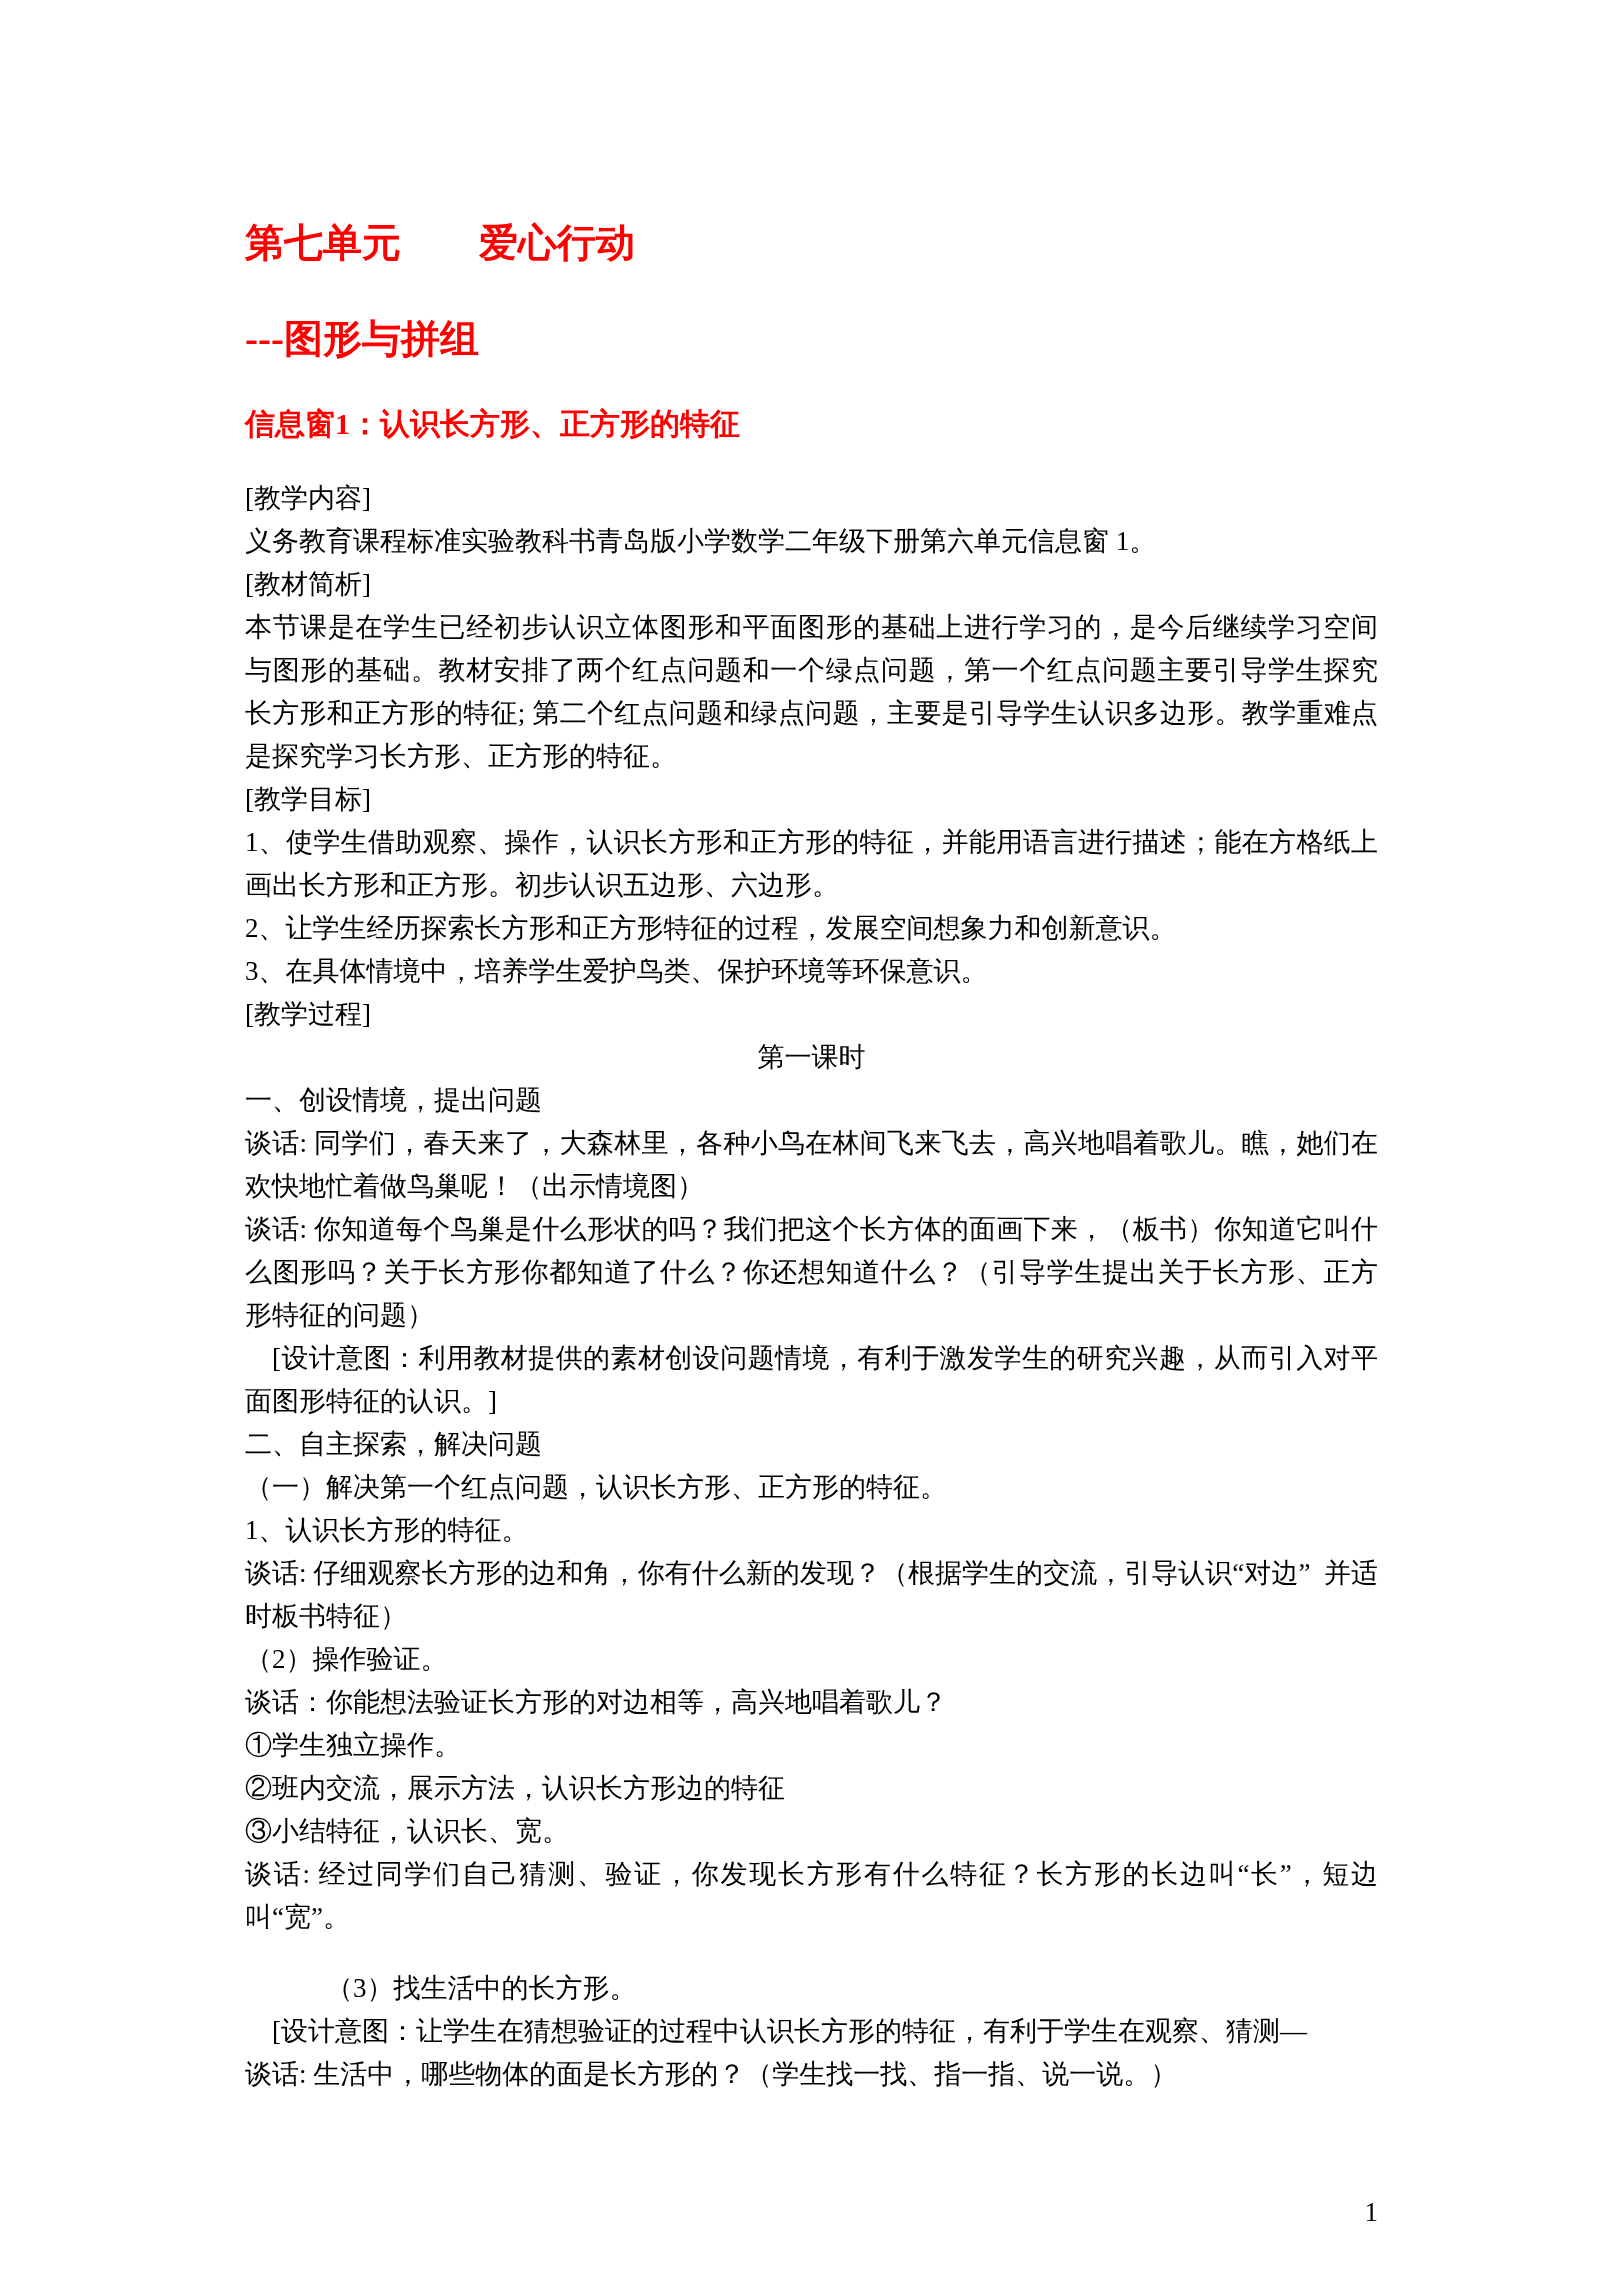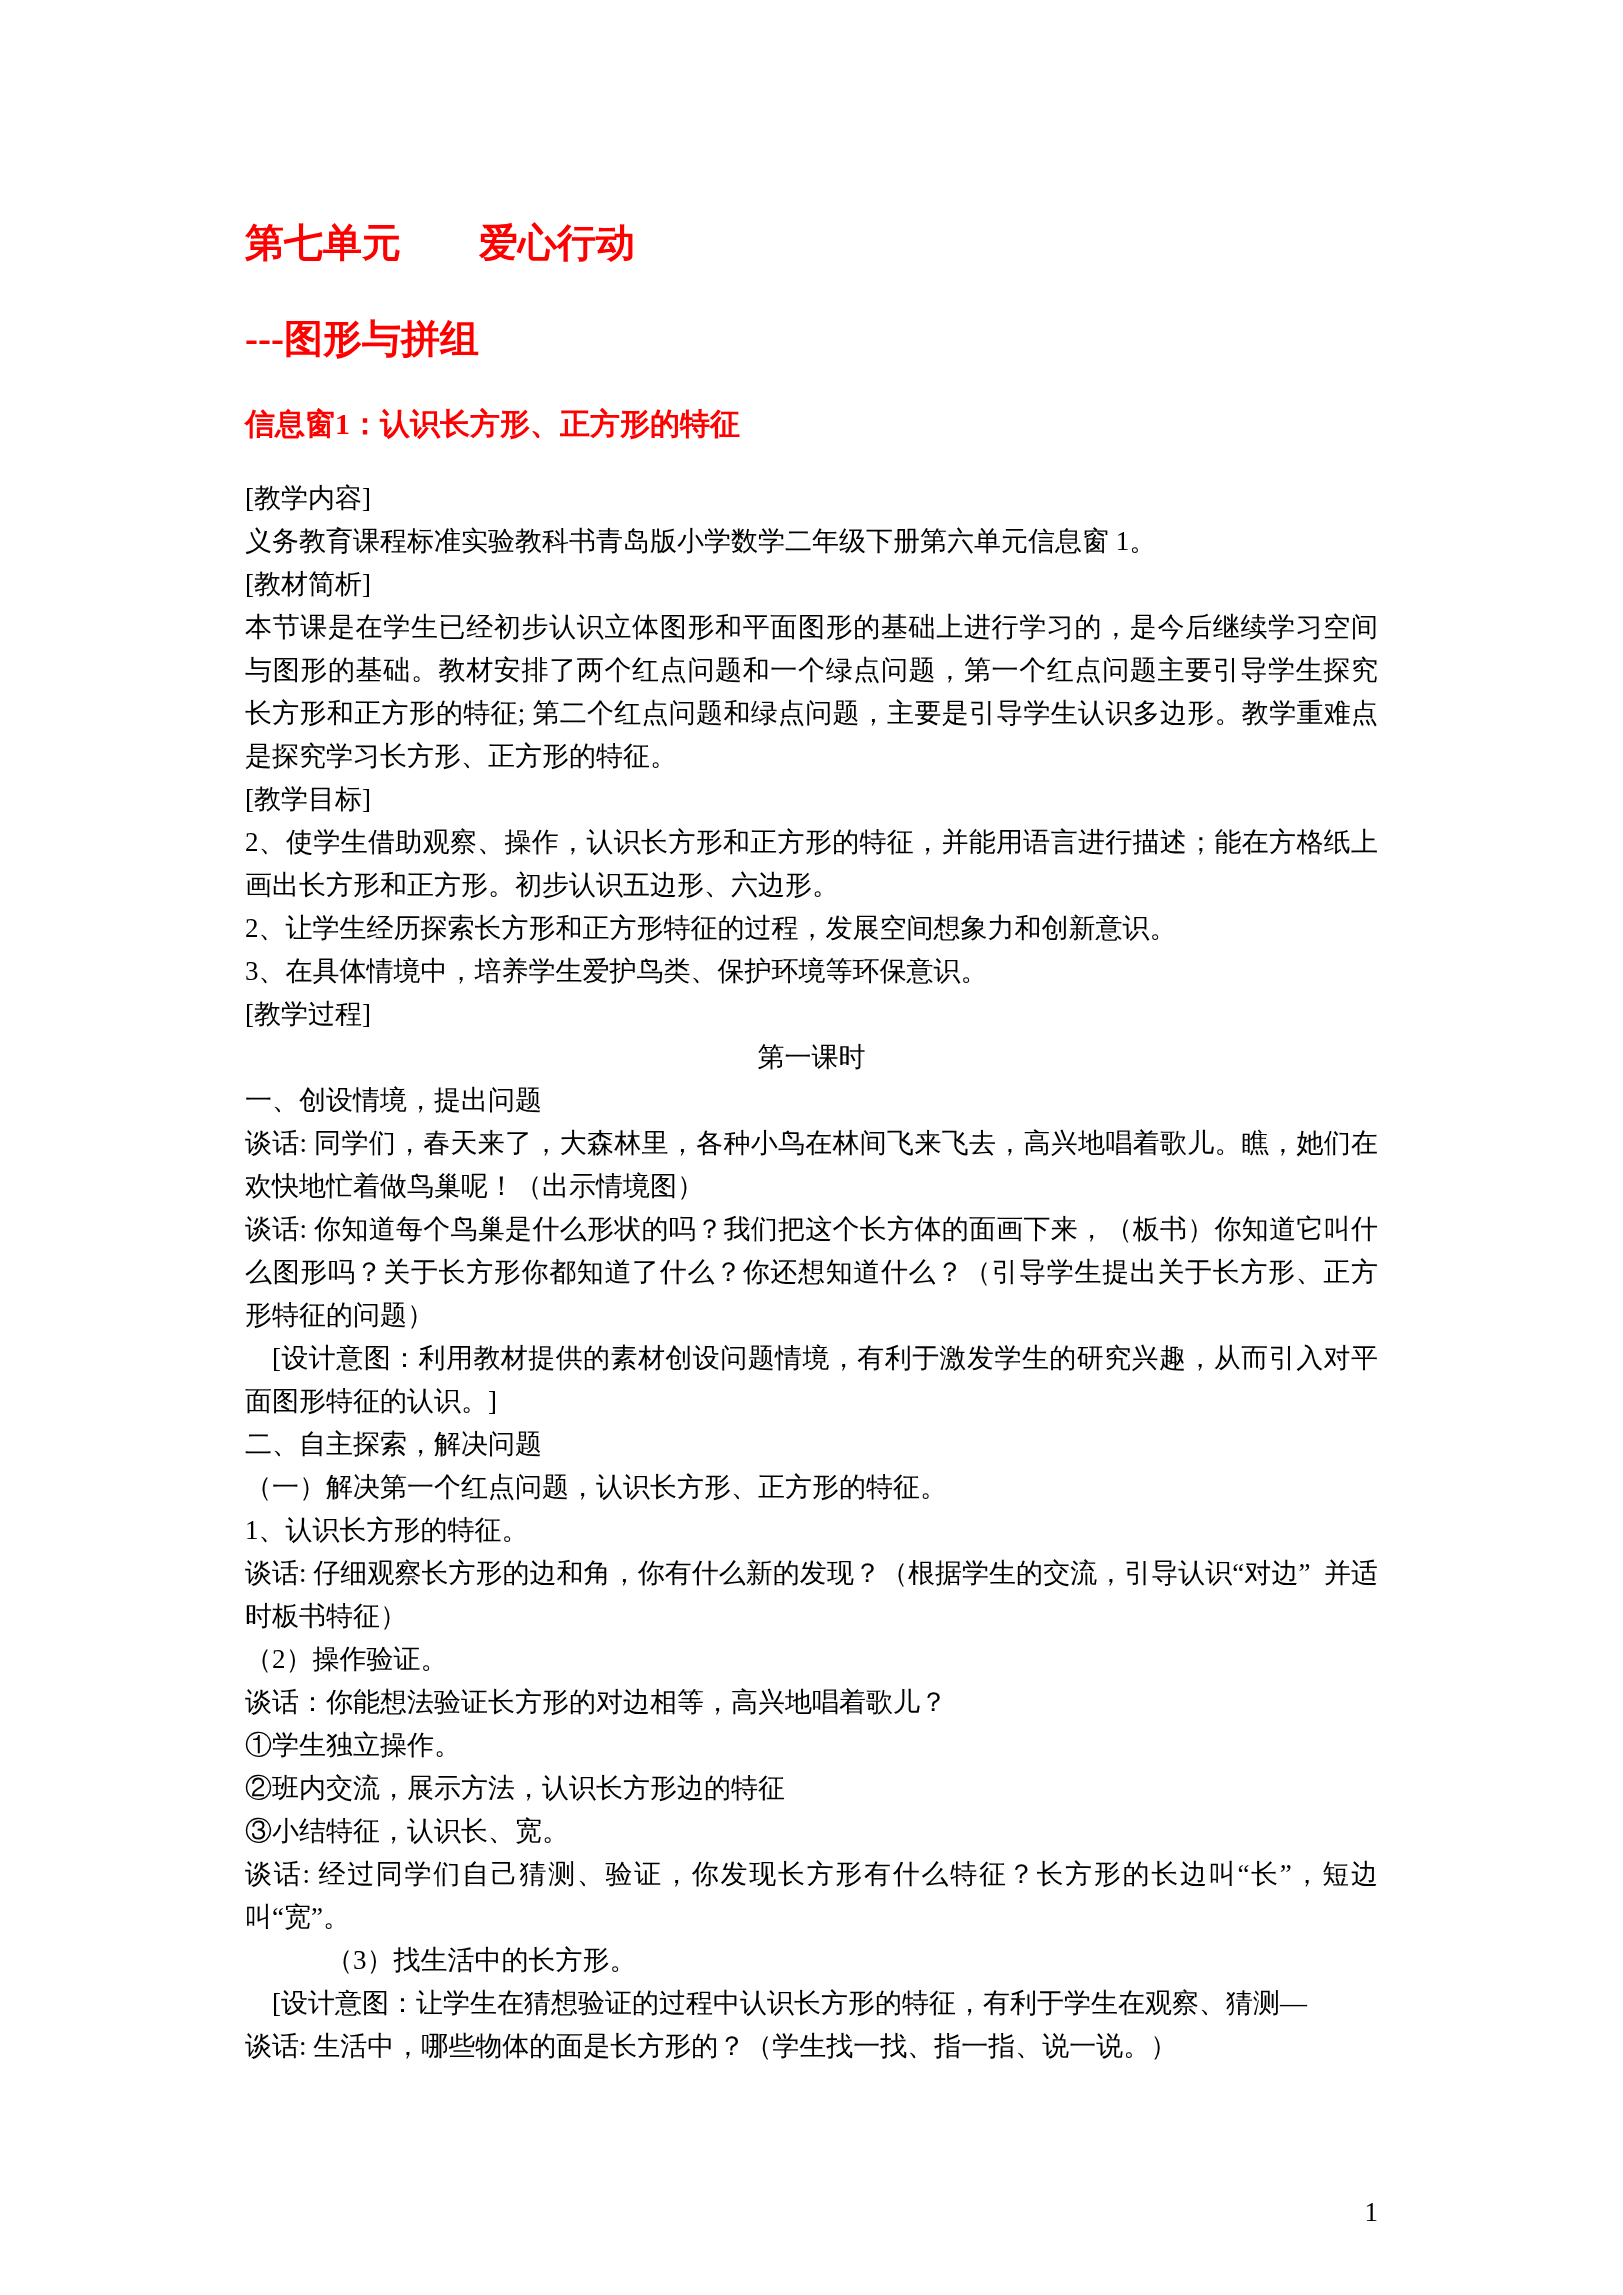--- a/index.html
+++ b/index.html
@@ -71,39 +71,39 @@
   <div class="content">
     <h1 class="doc-title t1">第七单元        爱心行动</h1>
     <h1 class="doc-title t2">---图形与拼组</h1>
     <h2 class="doc-title t3">信息窗1：认识长方形、正方形的特征</h2>
     <div class="doc-body">
         <p class="para">[教学内容]</p>
         <p class="para">义务教育课程标准实验教科书青岛版小学数学二年级下册第六单元信息窗 1。</p>
         <p class="para">[教材简析]</p>
         <p class="para">本节课是在学生已经初步认识立体图形和平面图形的基础上进行学习的，是今后继续学习空间与图形的基础。教材安排了两个红点问题和一个绿点问题，第一个红点问题主要引导学生探究长方形和正方形的特征; 第二个红点问题和绿点问题，主要是引导学生认识多边形。教学重难点是探究学习长方形、正方形的特征。</p>
         <p class="para">[教学目标]</p>
-        <p class="para">2、使学生借助观察、操作，认识长方形和正方形的特征，并能用语言进行描述；能在方格纸上画出长方形和正方形。初步认识五边形、六边形。</p>
+        <p class="para">1、使学生借助观察、操作，认识长方形和正方形的特征，并能用语言进行描述；能在方格纸上画出长方形和正方形。初步认识五边形、六边形。</p>
         <p class="para">2、让学生经历探索长方形和正方形特征的过程，发展空间想象力和创新意识。</p>
         <p class="para">3、在具体情境中，培养学生爱护鸟类、保护环境等环保意识。</p>
         <p class="para">[教学过程]</p>
         <p class="para para-center">第一课时</p>
         <p class="para">一、创设情境，提出问题</p>
         <p class="para">谈话: 同学们，春天来了，大森林里，各种小鸟在林间飞来飞去，高兴地唱着歌儿。瞧，她们在欢快地忙着做鸟巢呢！（出示情境图）</p>
         <p class="para">谈话: 你知道每个鸟巢是什么形状的吗？我们把这个长方体的面画下来，（板书）你知道它叫什么图形吗？关于长方形你都知道了什么？你还想知道什么？（引导学生提出关于长方形、正方形特征的问题）</p>
         <p class="para" style="text-indent: 1em;">[设计意图：利用教材提供的素材创设问题情境，有利于激发学生的研究兴趣，从而引入对平面图形特征的认识。]</p>
         <p class="para">二、自主探索，解决问题</p>
         <p class="para">（一）解决第一个红点问题，认识长方形、正方形的特征。</p>
         <p class="para">1、认识长方形的特征。</p>
         <p class="para">谈话: 仔细观察长方形的边和角，你有什么新的发现？（根据学生的交流，引导认识“对边”  并适时板书特征）</p>
         <p class="para">（2）操作验证。</p>
         <p class="para">谈话：你能想法验证长方形的对边相等，高兴地唱着歌儿？</p>
         <p class="para">①学生独立操作。</p>
         <p class="para">②班内交流，展示方法，认识长方形边的特征</p>
         <p class="para">③小结特征，认识长、宽。</p>
         <p class="para">谈话: 经过同学们自己猜测、验证，你发现长方形有什么特征？长方形的长边叫“长”，短边叫“宽”。</p>
-        <p class="para" style="text-indent: 3em;">（3）找生活中的长方形。</p>
+        <p class="para" style="text-indent: 3em; margin-top: 28px;">（3）找生活中的长方形。</p>
         <p class="para" style="text-indent: 1em;">[设计意图：让学生在猜想验证的过程中认识长方形的特征，有利于学生在观察、猜测—</p>
         <p class="para">谈话: 生活中，哪些物体的面是长方形的？（学生找一找、指一指、说一说。）</p>
       </div>
   </div>
   <div class="page-number">1</div>
 </div>
 
 
 </body></html>

